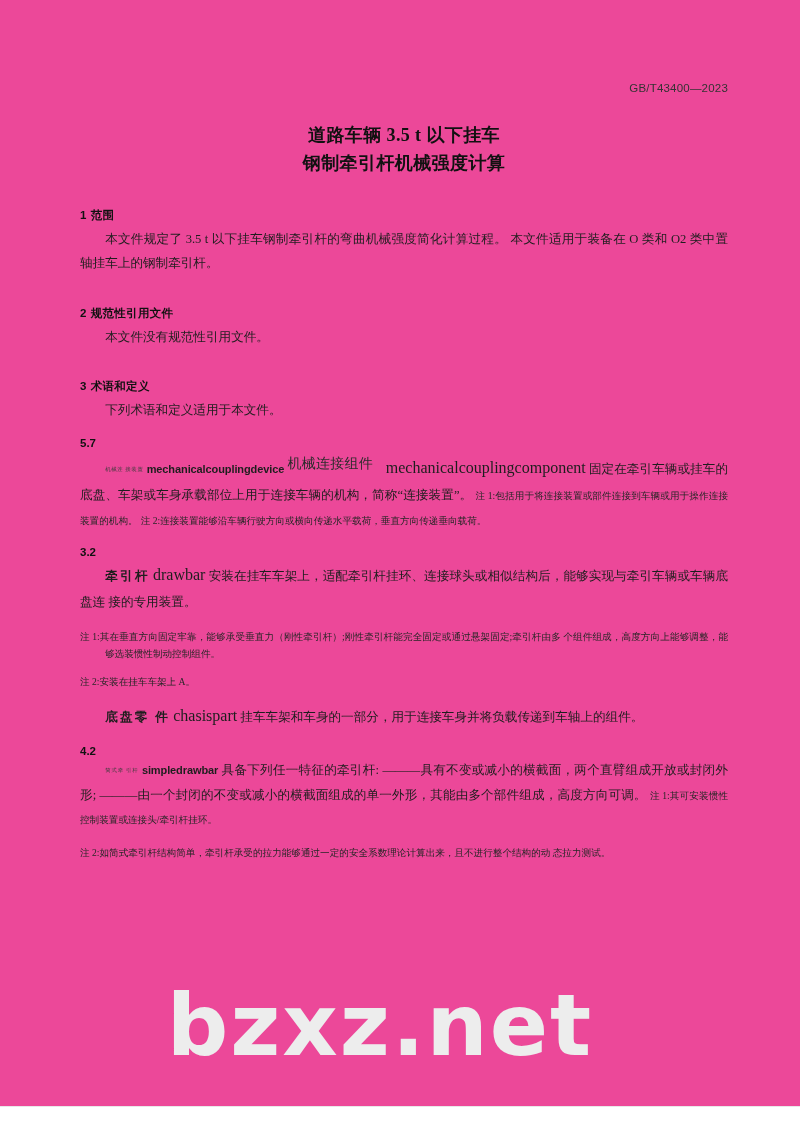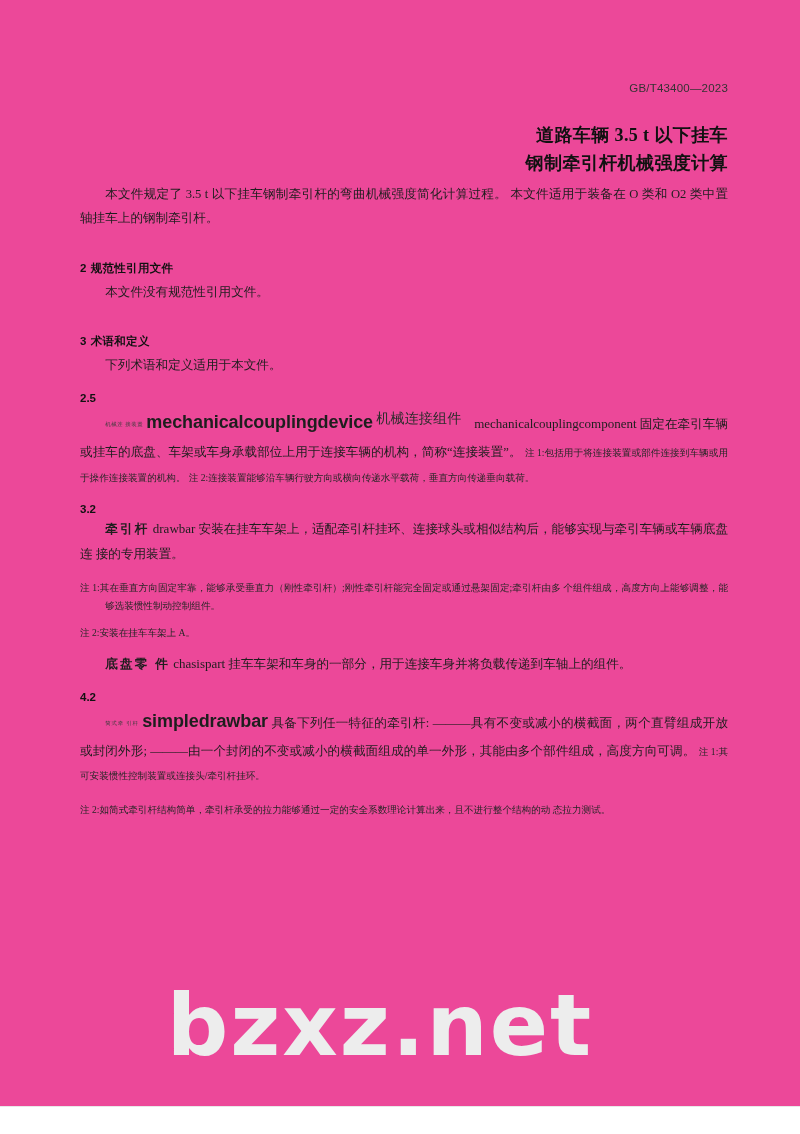--- a/index.html
+++ b/index.html
@@ -32,21 +32,21 @@
     text-align: right;
     font-family: "Liberation Sans", "DejaVu Sans", sans-serif;
     font-size: 11.5px;
     letter-spacing: 0.2px;
     color: #333333;
   }
 
   
   .doc-title {
     margin-top: 28px;
-    text-align: right;
+    text-align: center;
     font-weight: bold;
     font-size: 18px;
     line-height: 1.55;
     color: #111111;
     letter-spacing: 0.4px;
   }
   .doc-title .line { display: block; }
 
   
   .clause-heading {
@@ -86,27 +86,27 @@
     color: #1e1e1e;
   }
   .term-cn {
     font-family: "Liberation Sans", "DejaVu Sans", sans-serif;
     font-weight: bold;
     letter-spacing: 2.2px;
   }
   .term-en {
     font-family: "Liberation Sans", "DejaVu Sans", sans-serif;
     font-weight: bold;
-    font-size: 18px;
+    font-size: 11px;
     letter-spacing: -0.1px;
     margin-top: 21px;
   }
   .term-en-serif {
     font-family: "Liberation Serif", "DejaVu Serif", serif;
-    font-size: 13px;
+    font-size: 16px;
     margin-top: 24px;
   }
   .ruby-small {
     font-size: 5.4px;
     letter-spacing: 0.6px;
     vertical-align: 2px;
     color: #3b3b3b;
   }
   .ruby-mid {
     font-size: 14px;
@@ -158,33 +158,36 @@
 
   <div class="content">
 
     <div class="running-header">GB/T43400—2023</div>
 
     <div class="doc-title">
       <span class="line">道路车辆 3.5 t 以下挂车</span>
       <span class="line">钢制牵引杆机械强度计算</span>
     </div>
 
+    <div class="clause-heading">
+      <span class="num">1</span><span>范围</span>
+    </div>
     <p class="body-para">本文件规定了 3.5 t 以下挂车钢制牵引杆的弯曲机械强度简化计算过程。 本文件适用于装备在 O 类和 O2 类中置轴挂车上的钢制牵引杆。</p>
 
     <div class="clause-heading">
       <span class="num">2</span><span>规范性引用文件</span>
     </div>
     <p class="body-para">本文件没有规范性引用文件。</p>
 
     <div class="clause-heading">
       <span class="num">3</span><span>术语和定义</span>
     </div>
     <p class="body-para">下列术语和定义适用于本文件。</p>
 
-    <div class="term-number">2.5</div>
+    <div class="term-number">5.7</div>
     <p class="term-body"><span class="ruby-small">机械连 接装置</span> <span class="term-en">mechanicalcouplingdevice</span> <span class="ruby-mid">机械连接组件</span>&nbsp;&nbsp;&nbsp;&nbsp;<span class="term-en-serif">mechanicalcouplingcomponent</span> <span>固定在牵引车辆或挂车的底盘、车架或车身承载部位上用于连接车辆的机构，简称“连接装置”。</span> <span class="inline-note">注 1:包括用于将连接装置或部件连接到车辆或用于操作连接装置的机构。</span> <span class="inline-note">注 2:连接装置能够沿车辆行驶方向或横向传递水平载荷，垂直方向传递垂向载荷。</span></p>
 
     <div class="term-number">3.2</div>
     <p class="term-body"><span class="term-cn">牵引杆</span> <span class="term-en-serif">drawbar</span> <span>安装在挂车车架上，适配牵引杆挂环、连接球头或相似结构后，能够实现与牵引车辆或车辆底盘连 接的专用装置。</span></p>
     <p class="note hanging">注 1:其在垂直方向固定牢靠，能够承受垂直力（刚性牵引杆）;刚性牵引杆能完全固定或通过悬架固定;牵引杆由多 个组件组成，高度方向上能够调整，能够选装惯性制动控制组件。</p>
     <p class="note">注 2:安装在挂车车架上 A。</p>
 
     <p class="term-body"><span class="term-cn">底盘零 件</span> <span class="term-en-serif">chasispart</span> <span>挂车车架和车身的一部分，用于连接车身并将负载传递到车轴上的组件。</span></p>
 
     <div class="term-number">4.2</div>

